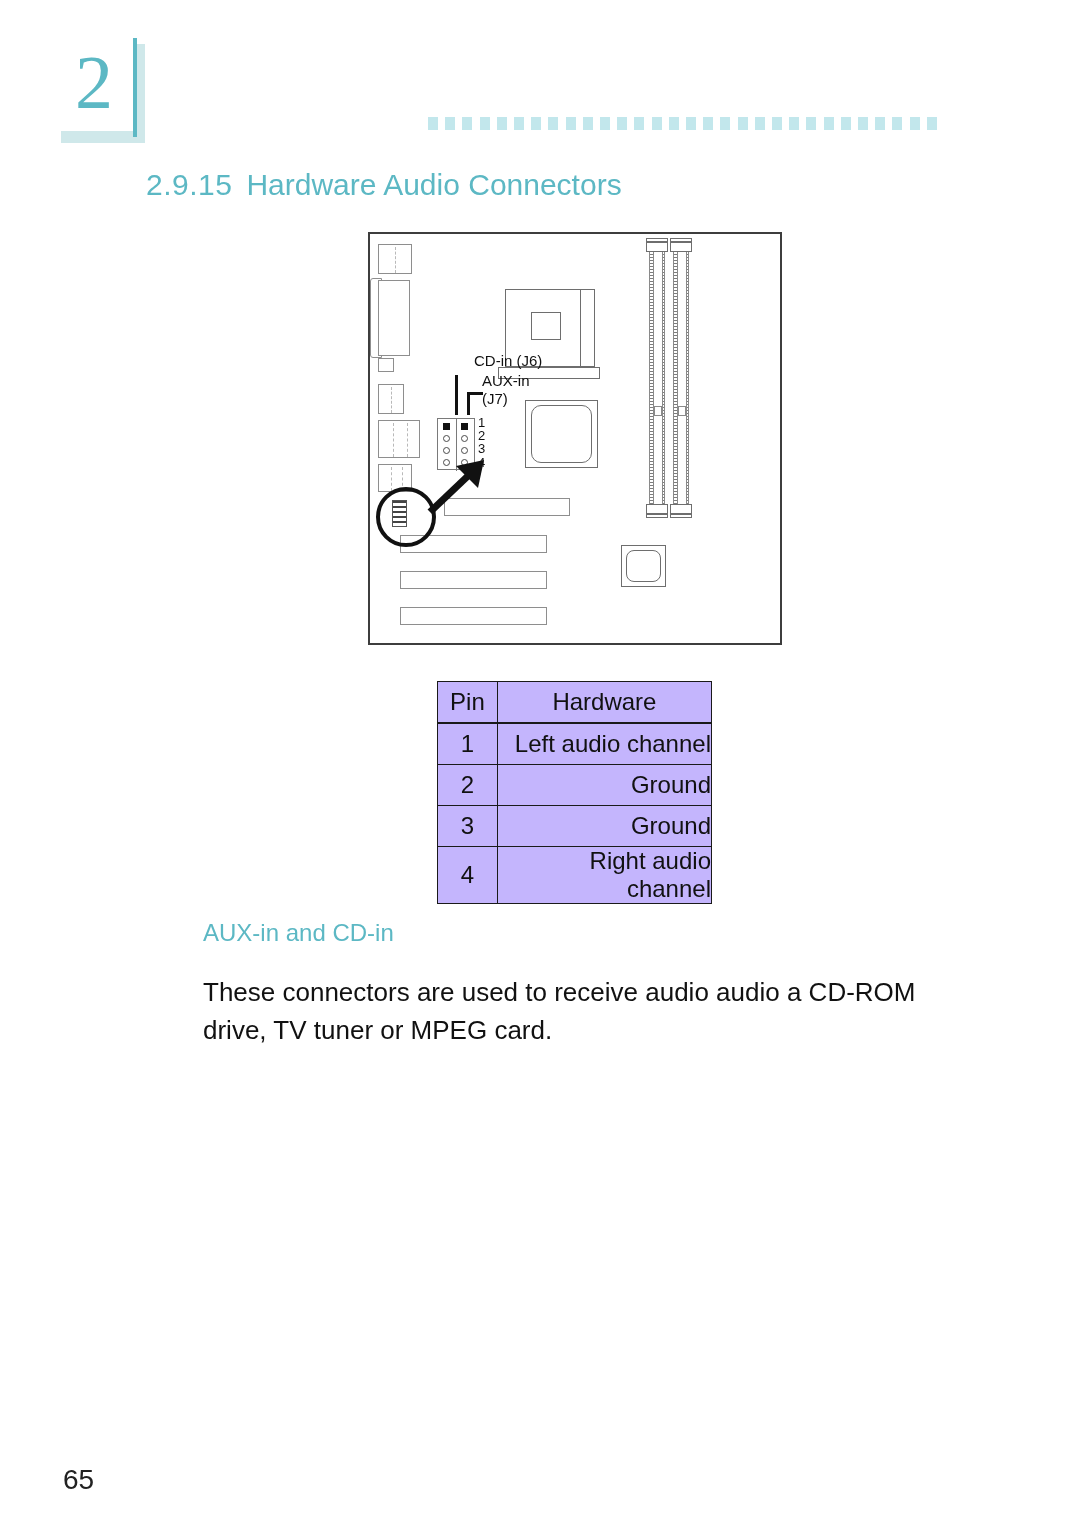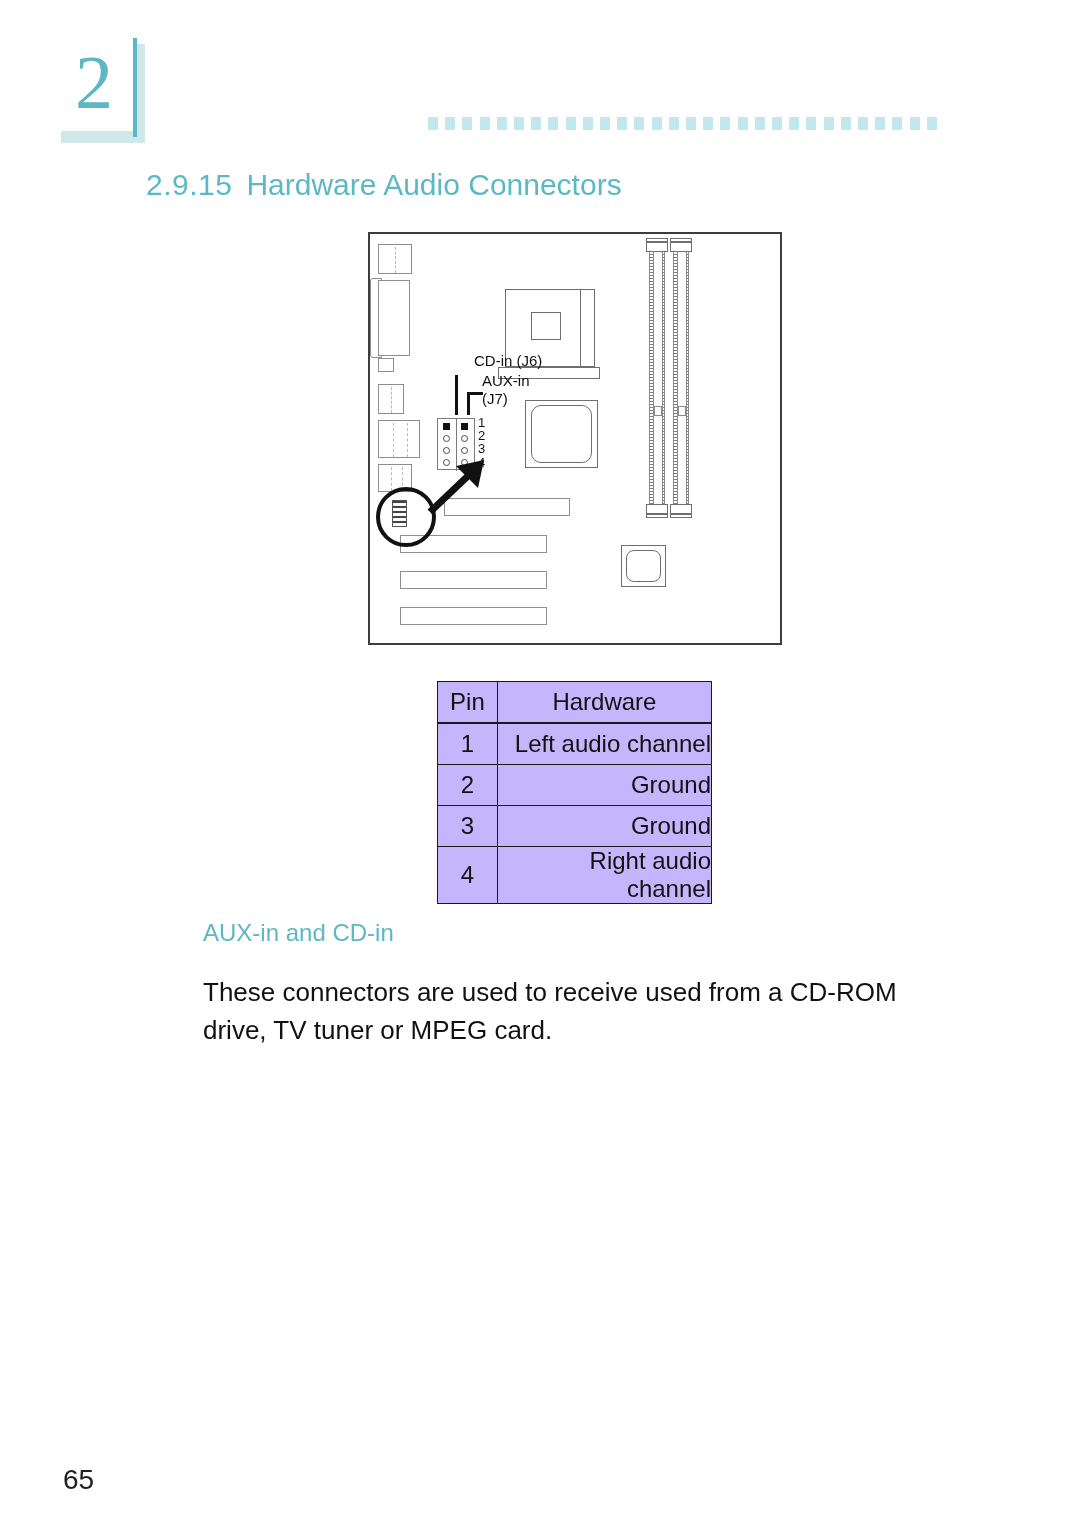--- a/index.html
+++ b/index.html
@@ -481,15 +481,15 @@
         <td class="c-fn">Ground</td>
       </tr>
       <tr>
         <td class="c-pin">4</td>
         <td class="c-fn">Right audio channel</td>
       </tr>
     </tbody>
 </table>
 
 <div id="sub-heading">AUX-in and CD-in</div>
-<div id="body-text">These connectors are used to receive used from a CD-ROM drive, TV tuner or MPEG card.</div>
+<div id="body-text">These connectors are used to receive audio audio a CD-ROM drive, TV tuner or MPEG card.</div>
 
 <div id="page-number">65</div>
 
 </body></html>

